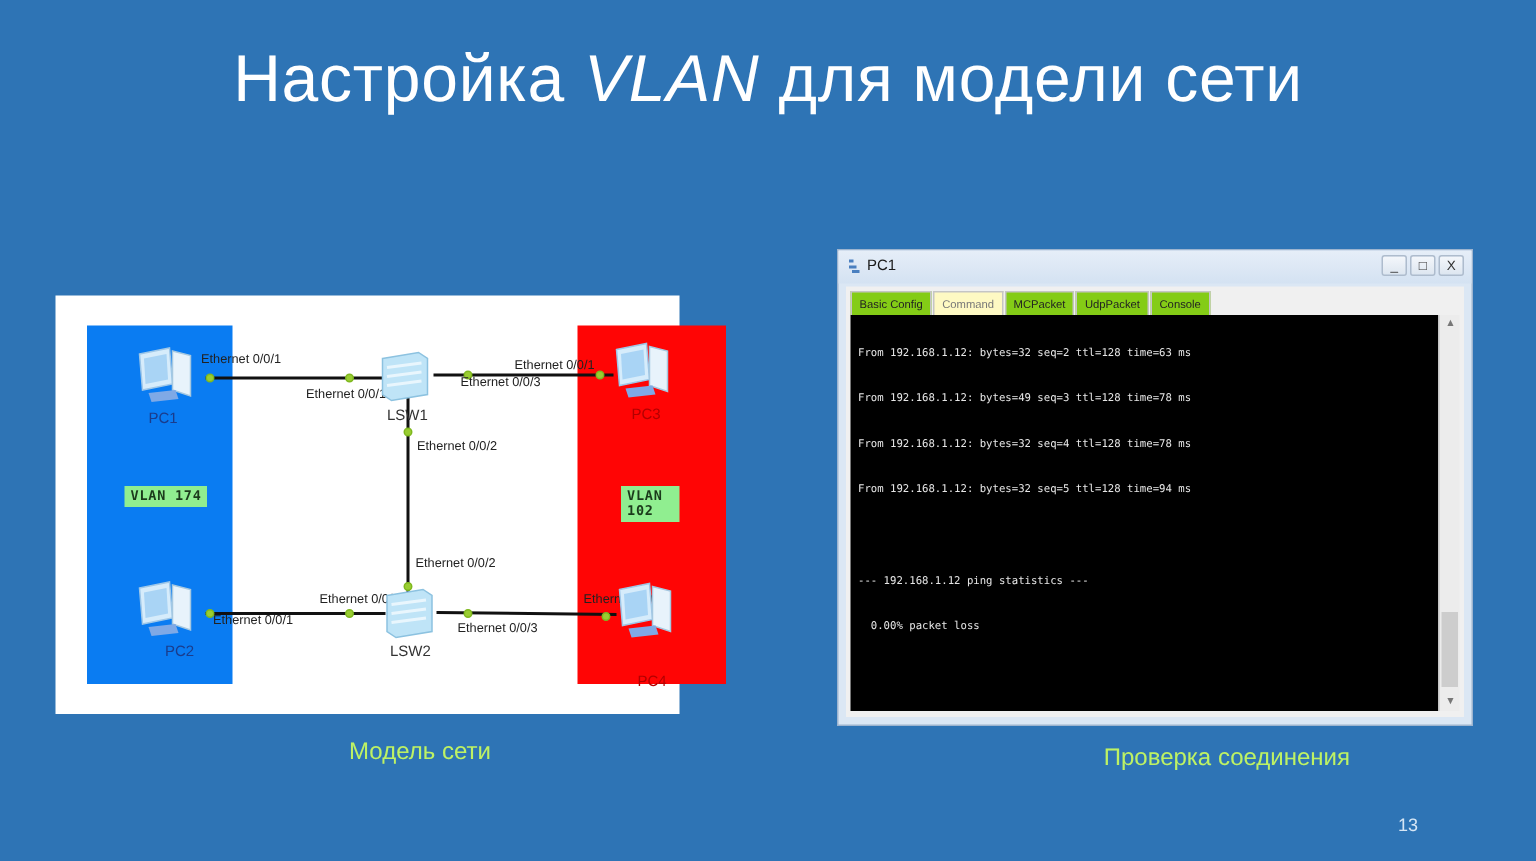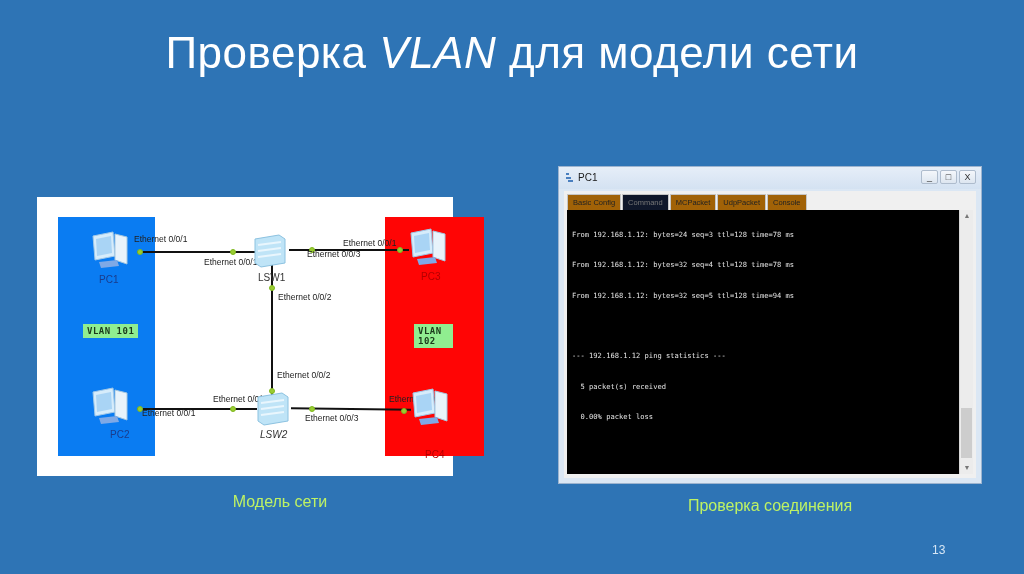--- a/index.html
+++ b/index.html
@@ -62,43 +62,43 @@
     text-align: center; line-height: 13px; color: #333;
     background: linear-gradient(#f4f7fb, #dde6f0); border: 1px solid #aebccd; border-radius: 2px;
   }
   .win-body {
     position: absolute; left: 5px; top: 24px; right: 5px; bottom: 5px;
     background: #f0f0f0;
   }
   .tabs { position: absolute; left: 3px; top: 3px; height: 16px; display: flex; }
   .tab {
     font-size: 7.5px; color: #222; padding: 3px 5px 0 5px; height: 16px;
-    border: 1px solid #c5c5c5; border-bottom: none; background: #a16207; margin-right: 1px;
+    border: 1px solid #c5c5c5; border-bottom: none; background: #84cc16; margin-right: 1px;
     white-space: nowrap;
   }
-  .tab.active { background: #0f172a; color: #777; }
+  .tab.active { background: #fef9c3; color: #777; }
   .terminal {
     position: absolute; left: 3px; top: 19px; right: 17px; bottom: 4px;
     background: #000; color: #e6e6e6; overflow: hidden;
     font-family: "DejaVu Sans Mono", monospace; font-size: 7.1px; line-height: 10.1px;
     padding: 0 0 0 5px; white-space: pre;
   }
   .term-line { height: 10.1px; }
   .scrollbar {
     position: absolute; right: 3px; top: 19px; width: 14px; bottom: 4px;
     background: #ececec; border-left: 1px solid #d7d7d7;
   }
   .scroll-arrow { position: absolute; left: 0; width: 14px; height: 12px; font-size: 7px; text-align: center; color: #777; line-height: 12px; }
   .scroll-thumb { position: absolute; left: 1px; width: 11px; background: #cdcdcd; }
   .page-num { position: absolute; left: 932px; top: 543px; color: #d6e6f5; font-size: 12px; }
 </style>
 </head>
 <body>
 
-<h1 class="slide-title"><span>Проверка </span><span class="it">VLAN</span><span> для модели сети</span></h1>
+<h1 class="slide-title"><span>Настройка </span><span class="it">VLAN</span><span> для модели сети</span></h1>
 
 <div class="diagram">
   <div class="vlan-zone zone-blue"></div>
   <div class="vlan-zone zone-red"></div>
 
   <div class="link" style="left:100px;top:54px;width:118px;height:2px;"></div>
   <div class="link" style="left:252px;top:52px;width:120px;height:2px;"></div>
   <div class="link" style="left:234px;top:66px;width:2px;height:136px;"></div>
   <div class="link" style="left:100px;top:211px;width:120px;height:2px;"></div>
   <div class="link" style="left:254px;top:211px;width:120px;height:2px;transform:rotate(0.6deg);"></div>
@@ -160,23 +160,23 @@
   <svg class="switch-icon" style="left:216px;top:36px;" viewBox="0 0 34 36">
     <path d="M2 6 L26 2 L32 6 L32 30 L8 34 L2 30 Z" fill="#bfe4f7" stroke="#8cc2e0"></path>
     <path d="M5 12 L28 9 M5 18 L28 15 M5 24 L28 21" stroke="#e9f6fd" stroke-width="2"></path>
   </svg>
   <span class="node-label" style="left:221px;top:75px;">LSW1</span>
 
   <svg class="switch-icon" style="left:219px;top:194px;" viewBox="0 0 34 36">
     <path d="M2 6 L26 2 L32 6 L32 30 L8 34 L2 30 Z" fill="#bfe4f7" stroke="#8cc2e0"></path>
     <path d="M5 12 L28 9 M5 18 L28 15 M5 24 L28 21" stroke="#e9f6fd" stroke-width="2"></path>
   </svg>
-  <span class="node-label" style="left:223px;top:232px;font-style:italic;">LSW2</span>
-
-  <span class="vlan-tag" style="left:46px;top:127px;">VLAN 101</span>
+  <span class="node-label" style="left:223px;top:232px;">LSW2</span>
+
+  <span class="vlan-tag" style="left:46px;top:127px;">VLAN 174</span>
   <span class="vlan-tag" style="left:377px;top:127px;">VLAN 102</span>
 </div>
 <div class="caption" style="left:185px;top:493px;width:190px;">Модель сети</div>
 
 <div class="win">
   <div class="win-titlebar">
     <svg class="win-app-icon" viewBox="0 0 10 11">
       <rect x="1" y="1" width="3" height="2" fill="#4a7fbf"></rect>
       <rect x="1" y="5" width="5" height="2" fill="#4a7fbf"></rect>
       <rect x="3" y="8" width="5" height="2" fill="#4a7fbf"></rect>
@@ -188,26 +188,26 @@
   </div>
   <div class="win-body">
     <div class="tabs">
       <div class="tab">Basic Config</div>
       <div class="tab active">Command</div>
       <div class="tab">MCPacket</div>
       <div class="tab">UdpPacket</div>
       <div class="tab">Console</div>
     </div>
     <div class="terminal">
-      <div class="term-line">From 192.168.1.12: bytes=24 seq=3 ttl=128 time=78 ms</div>
+      <div class="term-line">From 192.168.1.12: bytes=32 seq=2 ttl=128 time=63 ms</div>
+      <div class="term-line">From 192.168.1.12: bytes=49 seq=3 ttl=128 time=78 ms</div>
       <div class="term-line">From 192.168.1.12: bytes=32 seq=4 ttl=128 time=78 ms</div>
       <div class="term-line">From 192.168.1.12: bytes=32 seq=5 ttl=128 time=94 ms</div>
       <div class="term-line"></div>
       <div class="term-line">--- 192.168.1.12 ping statistics ---</div>
-      <div class="term-line">  5 packet(s) received</div>
       <div class="term-line">  0.00% packet loss</div>
       
       
       
       
       
       
       
       
       
@@ -220,15 +220,15 @@
       
       
     </div>
     <div class="scrollbar">
       <div class="scroll-arrow" style="top:0;">▲</div>
       <div class="scroll-thumb" style="top:198px;height:50px;"></div>
       <div class="scroll-arrow" style="bottom:0;">▼</div>
     </div>
   </div>
 </div>
-<div class="caption" style="left:640px;top:497px;width:260px;">Проверка соединения</div>
+<div class="caption" style="left:640px;top:497px;width:260px;text-align:right;">Проверка соединения</div>
 
 <div class="page-num">13</div>
 
 </body></html>

